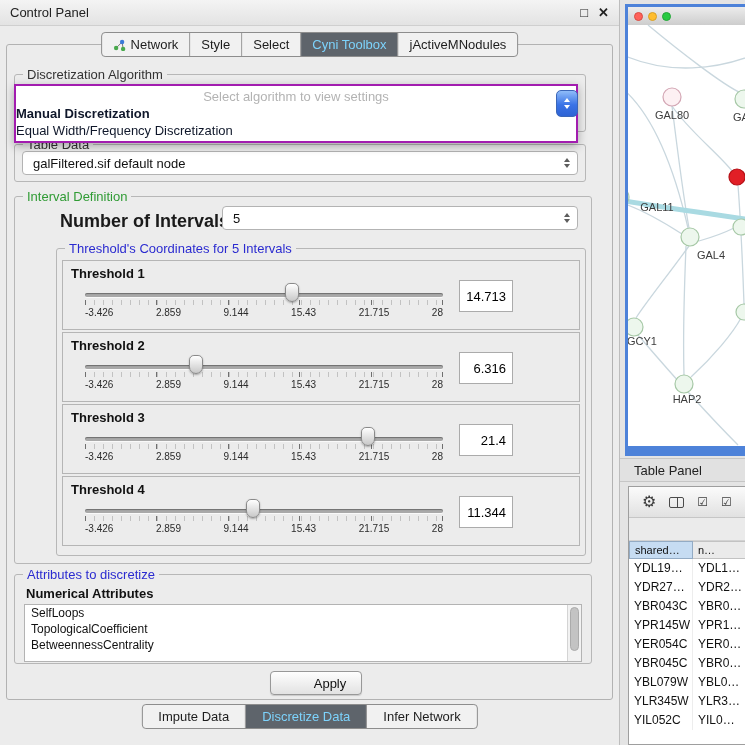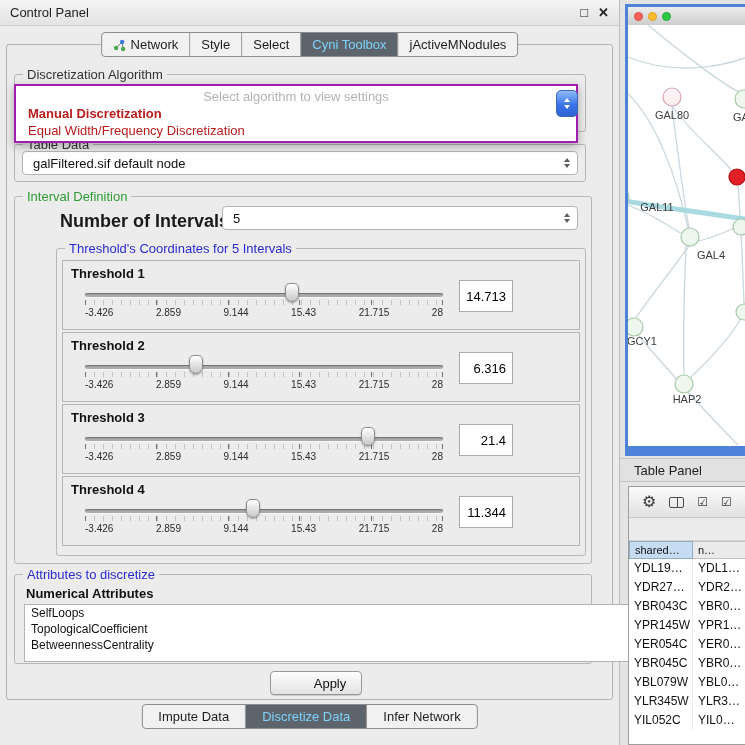--- a/index.html
+++ b/index.html
@@ -36,21 +36,21 @@
   .combo{position:absolute;background:#fff;border:1px solid #b3b3b3;border-radius:4px;display:flex;align-items:center;box-sizing:border-box;}
   .combo .c-text{flex:1;padding:0 10px;font-size:13px;color:#111;white-space:nowrap;overflow:hidden;}
   .arrows-gray{display:flex;flex-direction:column;gap:2px;margin-right:7px;}
   .tri-up{width:0;height:0;border-left:3.5px solid transparent;border-right:3.5px solid transparent;border-bottom:4px solid #5d5d5d;}
   .tri-down{width:0;height:0;border-left:3.5px solid transparent;border-right:3.5px solid transparent;border-top:4px solid #5d5d5d;}
 
   
   .algo-popup{position:absolute;left:14px;top:84px;width:564px;z-index:20;background:#fff;border:2px solid #a21caf;
     box-shadow:0 3px 9px rgba(0,0,0,.30);padding:2px 0;box-sizing:border-box;}
   .popup-placeholder{height:17px;line-height:17px;text-align:center;color:#b3b3b3;font-size:13px;}
-  .popup-option{height:17px;line-height:17px;padding-left:12px;font-size:13px;color:#b91c1c;}
+  .popup-option{height:17px;line-height:17px;padding-left:0;font-size:13px;color:#0f172a;}
   .popup-option.bold{font-weight:bold}
   .algo-blue-btn{position:absolute;left:556px;top:90px;width:22px;height:27px;z-index:25;border-radius:5px;
     background:linear-gradient(#8fbcf9,#3a73e6 55%,#2e63d4);border:1px solid #3b66b8;box-sizing:border-box;
     display:flex;flex-direction:column;align-items:center;justify-content:center;gap:3px;}
   .algo-blue-btn .tri-up{border-bottom-color:#fff;}
   .algo-blue-btn .tri-down{border-top-color:#fff;}
 
   
   .threshold-box{position:absolute;left:62px;width:518px;height:70px;border:1px solid #b5b5b5;box-sizing:border-box;background:#ececec;}
   .t-label{position:absolute;left:8px;top:5px;font-weight:bold;font-size:13px;color:#111;text-align:right;}
@@ -63,21 +63,21 @@
   .ticks{position:absolute;left:0;right:0;top:17px;height:5px;display:flex;justify-content:space-between;
     background-image:repeating-linear-gradient(to right,#c2c2c2 0,#c2c2c2 1px,transparent 1px,transparent 9px);}
   .ticks i{width:1px;height:5px;background:#6f6f6f;}
   .tick-labels{position:absolute;left:0;right:0;top:24px;display:flex;justify-content:space-between;}
   .tick-labels span{font-size:10px;color:#2b2b2b;}
   .value-box{position:absolute;right:66px;top:19px;width:54px;height:32px;background:#fff;border:1px solid #ababab;
     box-sizing:border-box;display:flex;align-items:center;justify-content:flex-end;padding:0 6px;font-size:13px;color:#000;}
 
   
   .attr-title{position:absolute;left:26px;top:586px;font-weight:bold;font-size:13px;color:#111;}
-  .attr-list{position:absolute;left:24px;top:604px;width:669px;height:58px;background:#fff;border:1px solid #b3b3b3;
+  .attr-list{position:absolute;left:24px;top:604px;width:558px;height:58px;background:#fff;border:1px solid #b3b3b3;
     box-sizing:border-box;overflow:hidden;}
   .attr-item{font-size:12px;line-height:16px;padding-left:6px;color:#111;white-space:nowrap;}
   .attr-scrollbar{position:absolute;right:0;top:0;bottom:0;width:13px;background:#f2f2f2;border-left:1px solid #d4d4d4;}
   .attr-scrollbar .sthumb{margin:2px;height:42px;background:#c3c3c3;border:1px solid #ababab;border-radius:6px;}
 
   .apply-btn{position:absolute;left:270px;top:671px;width:62px;height:22px;border:1px solid #989898;border-radius:4px;
     background:linear-gradient(#fefefe,#e2e2e2);font-size:13px;color:#111;display:flex;align-items:center;justify-content:center;
     box-shadow:0 1px 1px rgba(0,0,0,.15);padding-left:28px;}
 
   .bottom-tabrow{position:absolute;top:704px;left:50%;transform:translateX(-50%);display:flex;

